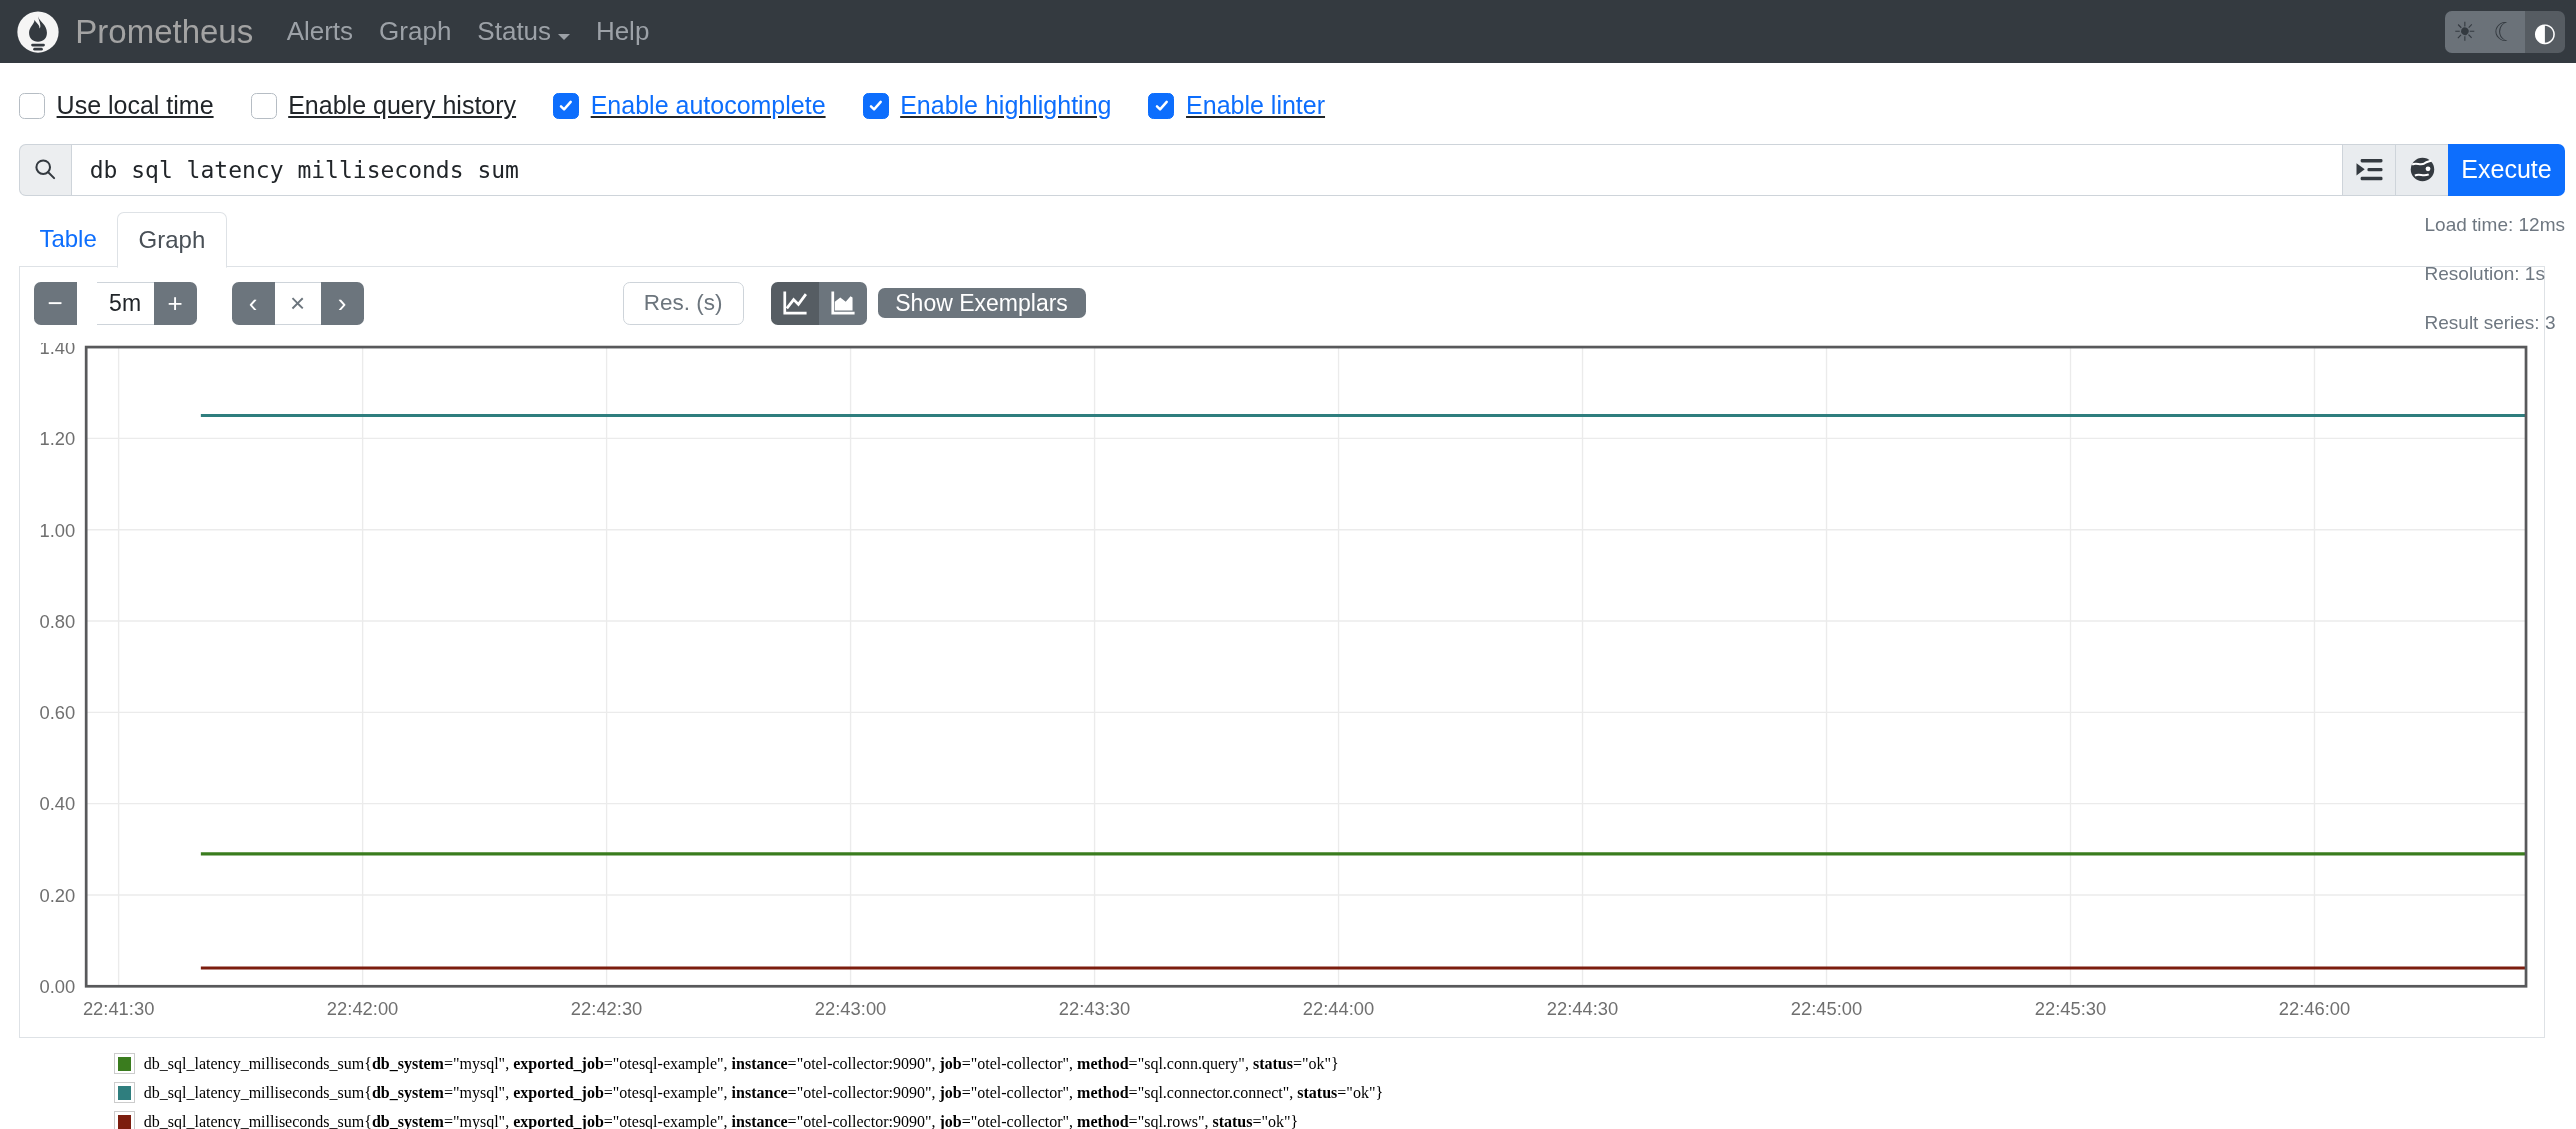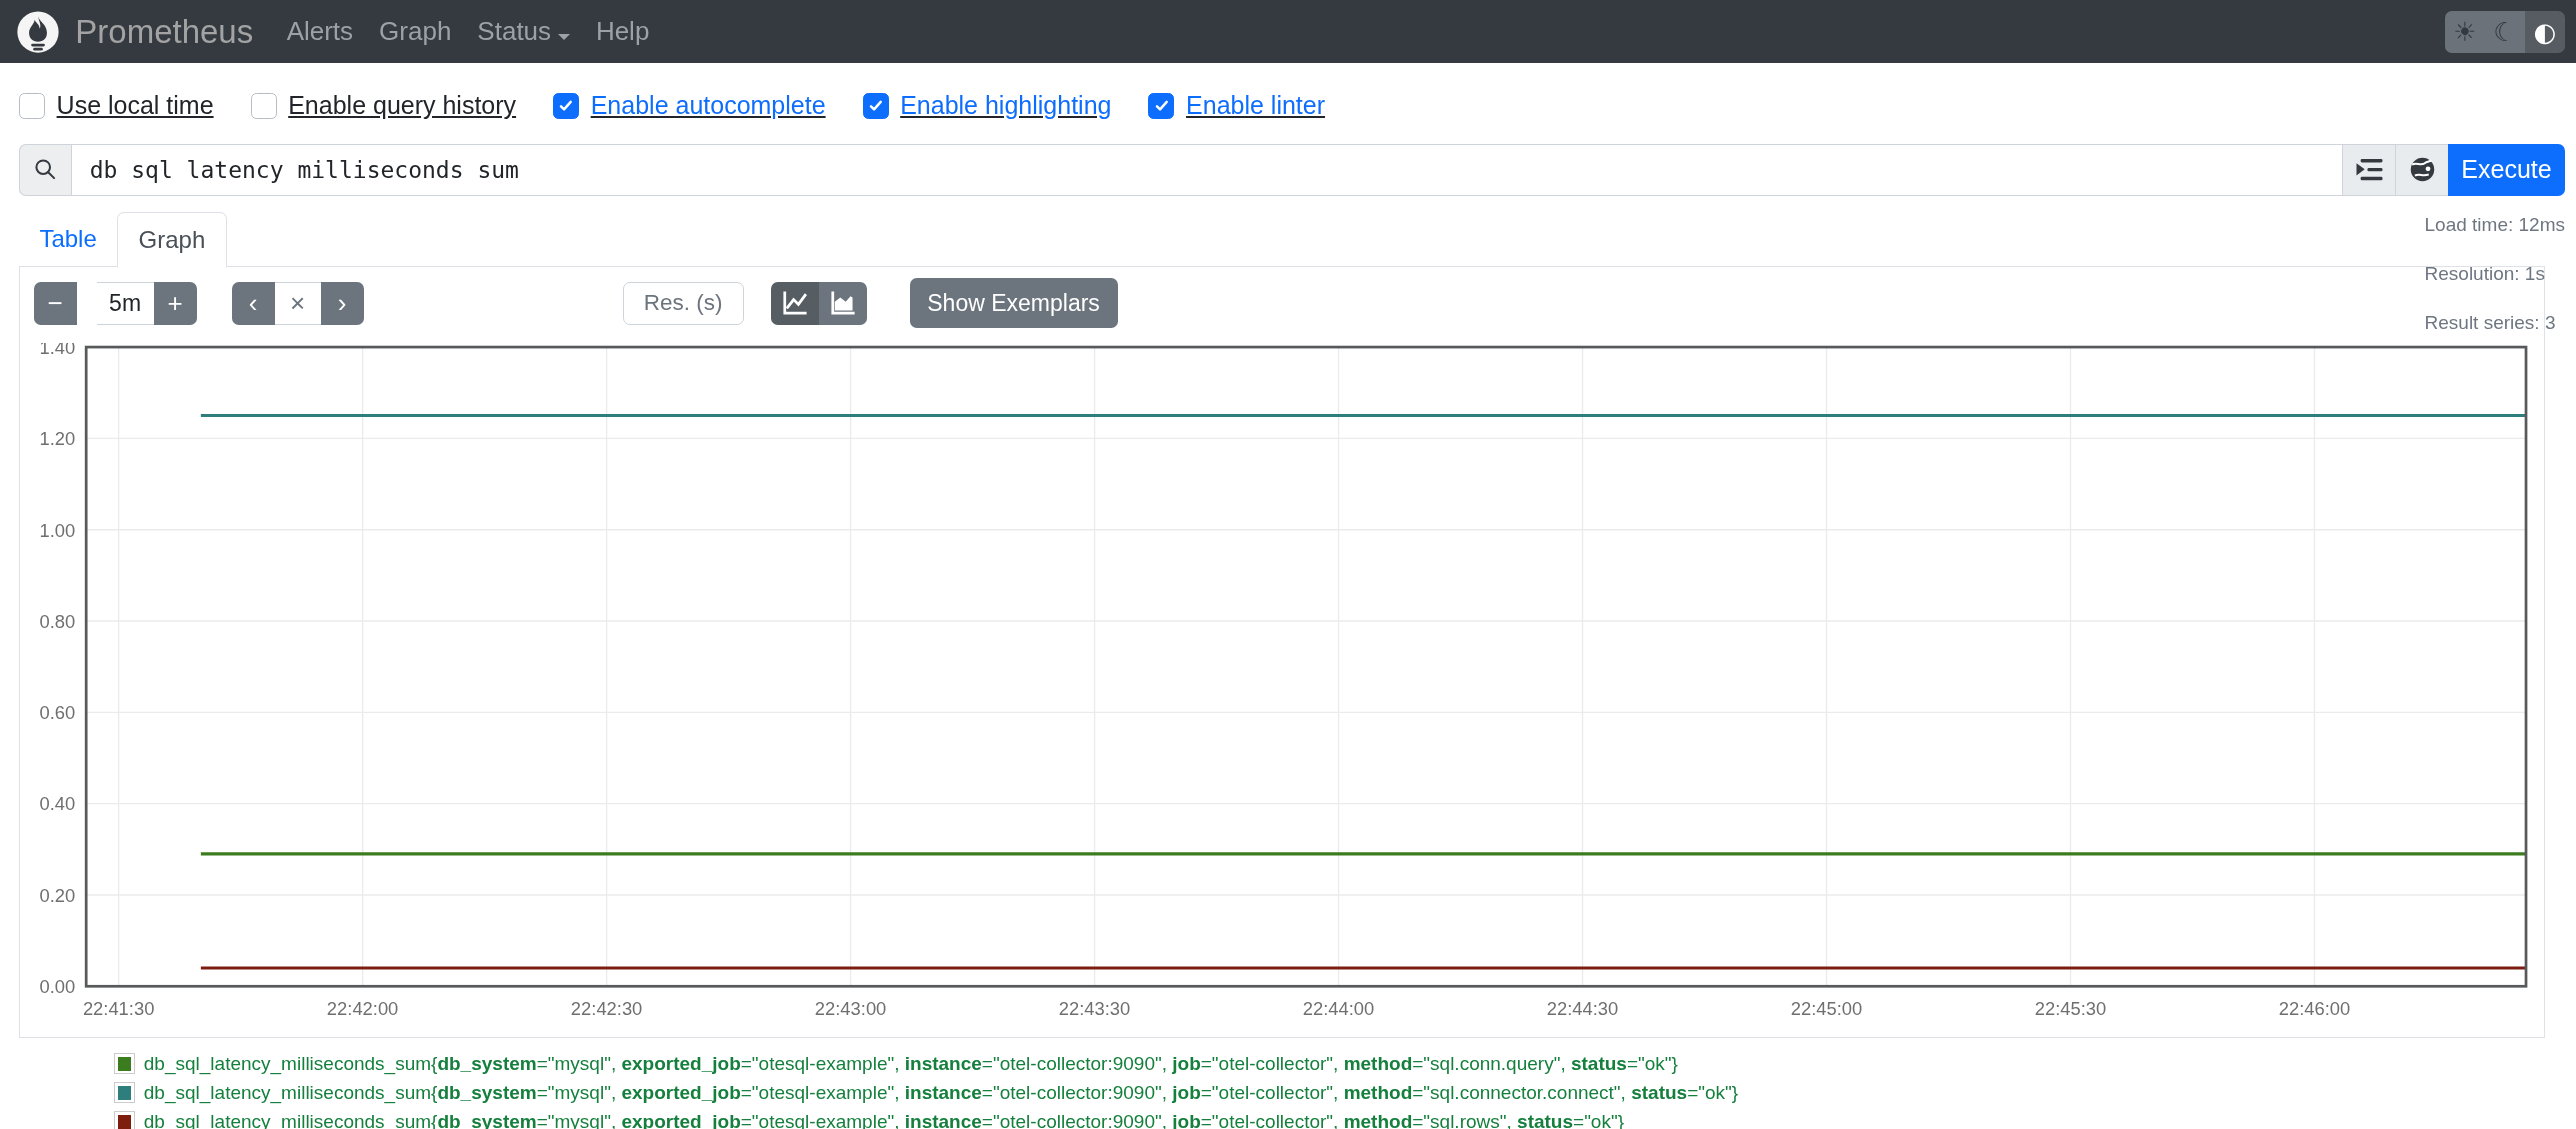--- a/index.html
+++ b/index.html
@@ -65,34 +65,34 @@
     font-size: 23px; color: #212529; outline: none; font-family: inherit; margin-left: 20px; }
   .gclear { border-top: 1.4px solid #ced4da; border-bottom: 1.4px solid #ced4da; width: 46px; background: #fff;
     display: flex; align-items: center; justify-content: center; color: #6c757d; font-size: 26px; cursor: pointer; }
   .res-input { margin-left: 259px; width: 121px; height: 43px; border: 1.4px solid #ced4da; border-radius: 6.8px;
     text-align: center; font-size: 22.5px; color: #0f172a; outline: none; font-family: inherit; }
   .res-input::placeholder { color: #6c757d; }
   .charttype { margin-left: 27px; }
   .ct-btn { width: 48px; height: 43px; border: none; display: flex; align-items: center; justify-content: center;
     cursor: pointer; background: #6c757d; }
   .ct-btn.active { background: #565d63; }
-  .exemplars { margin-left: 43px; height: 50px; background: #6c757d; color: #fff; border: none;
+  .exemplars { margin-left: 11px; height: 30px; background: #6c757d; color: #fff; border: none;
     border-radius: 6.8px; font-size: 23px; padding: 0 17.7px; cursor: pointer; font-family: inherit; }
 
   .chart-wrap { margin-top: 18.4px; }
   .chart-wrap svg { display: block; width: 100%; }
   .ticklab { font-size: 27px; fill: #6f6f6f; font-family: "Liberation Sans", sans-serif; }
 
   
   .legend { margin-top: 11px; margin-left: 95px; }
   .legend-row { display: flex; align-items: center; height: 29px; cursor: pointer; }
   .sw { width: 21px; height: 21px; border: 1.4px solid #ccc; background: #fff; padding: 2.7px; margin-right: 8.8px;
     display: inline-flex; }
   .sw span { flex: 1; }
-  .lgtxt { font-size: 19px; color: #15803d; white-space: nowrap; }
+  .lgtxt { font-size: 16px; color: #000000; white-space: nowrap; font-family: Liberation Serif, serif; }
   .lgtxt b { font-weight: 700; }
 </style>
 </head>
 <body>
 
 <div class="navbar">
   <div class="brand">
     <svg class="logo" viewBox="0 0 64 64">
       <circle cx="32" cy="32" r="30" fill="#f5f5f5"></circle>
       <path d="M32 9 C34 17 45 21 45 33 C45 41 40 46 32 46 C24 46 19 41 19 33 C19 25 27 20 27 14 C29 19 35 21 34 27 C38 24 33 15 32 9 Z" fill="#343a40"></path>

